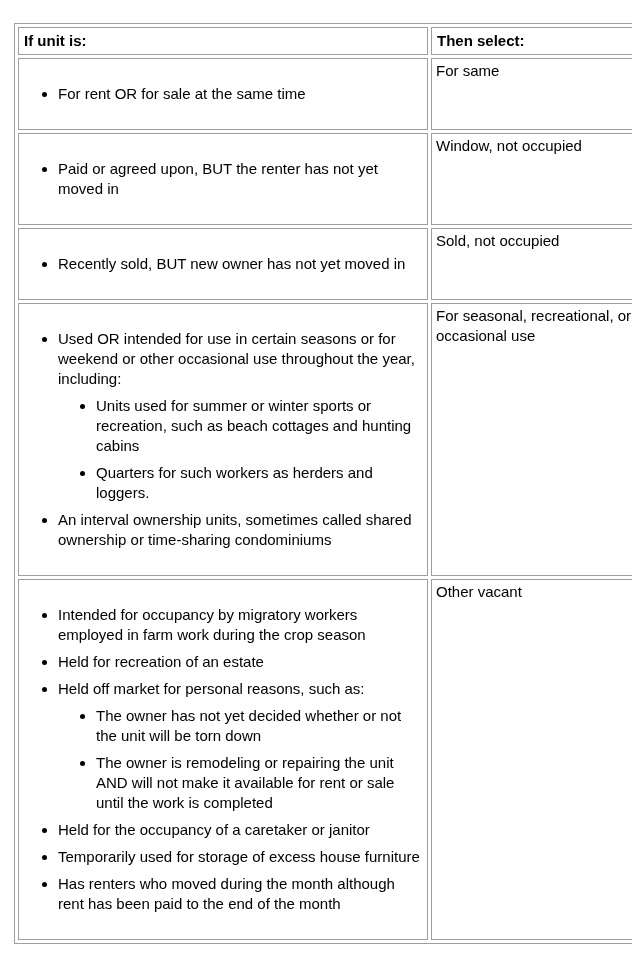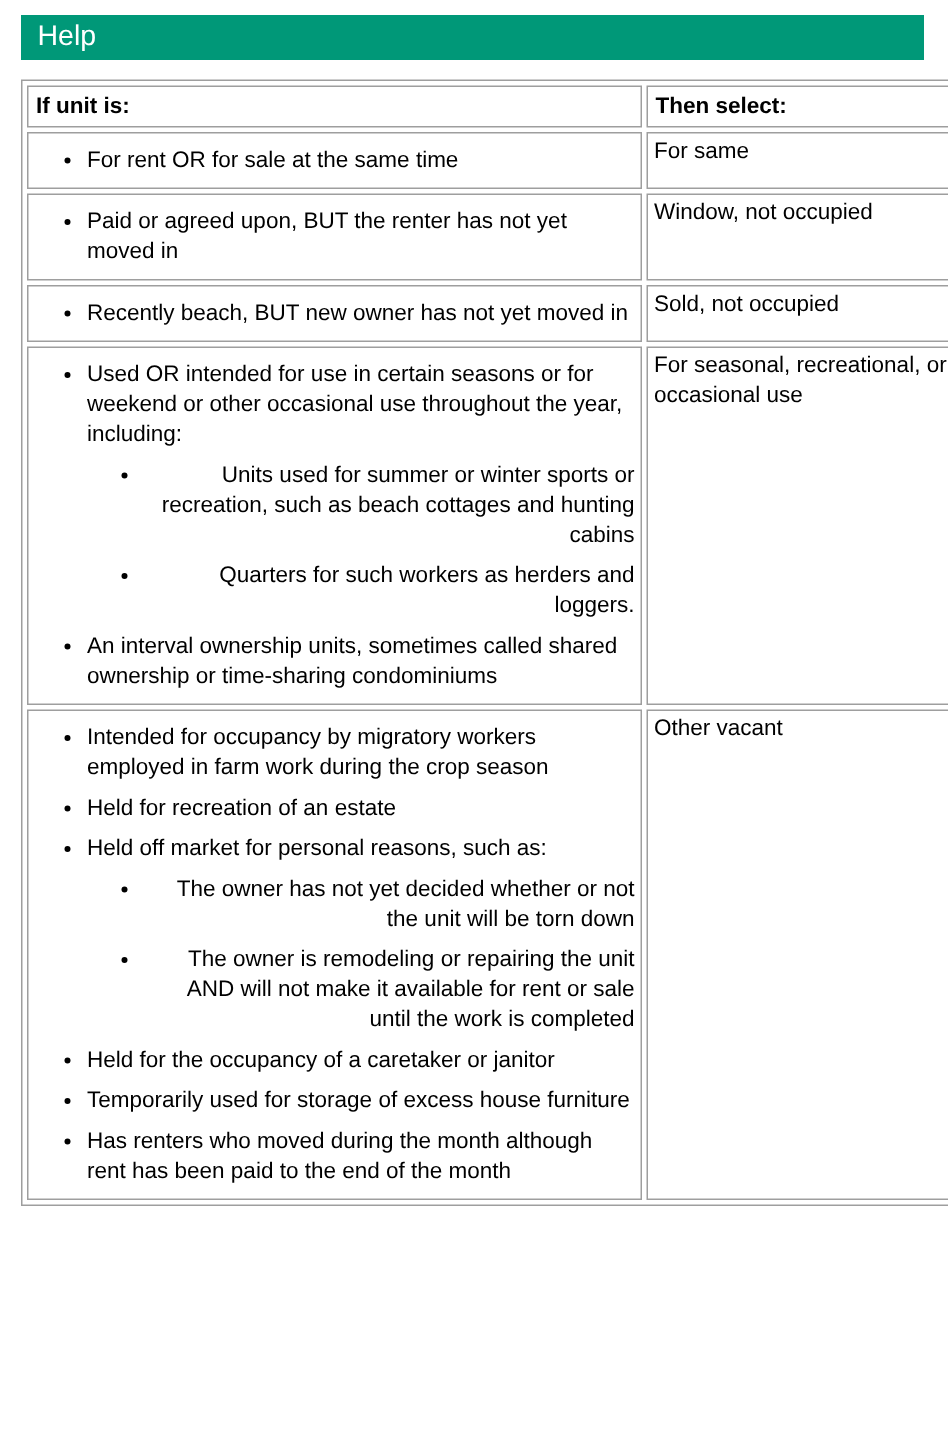--- a/index.html
+++ b/index.html
@@ -38,35 +38,34 @@
     vertical-align: top;
     text-align: left;
   }
   th {
     font-weight: bold;
     padding: 3px 5px;
   }
   th.col-if { width: 410px; }
   td.if-cell {
     width: 410px;
-    padding: 1px 4px;
+    padding: 18px 4px;
   }
   td.select-cell {
     padding: 2px 4px;
   }
   .if-cell ul {
     margin: 7px 0;
     padding-left: 35px;
     list-style-type: disc;
   }
   .if-cell ul ul {
     margin: 7px 0;
     padding-left: 38px;
     list-style-type: disc;
-    text-align: right;
   }
   .if-cell li {
     margin: 7px 0;
   }
   .footer {
     width: 603px;
     text-align: right;
     margin-top: 14px;
     font-size: 15px;
   }
@@ -74,23 +73,20 @@
     color: var(--link-color, #800080);
     text-decoration: underline;
     cursor: pointer;
   }
 </style>
 </head>
 <body>
 
 <div class="page">
 
-  <div class="title-bar">
-    <span>Help</span>
-  </div>
 
   <table class="help-table">
     <thead>
       <tr>
         <th class="col-if">If unit is:</th>
         <th class="col-then">Then select:</th>
       </tr>
     </thead>
     <tbody>
         <tr>
@@ -105,21 +101,21 @@
           <td class="if-cell">
             <ul>
               <li>Paid or agreed upon, BUT the renter has not yet moved in</li>
             </ul>
           </td>
           <td class="select-cell">Window, not occupied</td>
         </tr>
         <tr>
           <td class="if-cell">
             <ul>
-              <li>Recently beach, BUT new owner has not yet moved in</li>
+              <li>Recently sold, BUT new owner has not yet moved in</li>
             </ul>
           </td>
           <td class="select-cell">Sold, not occupied</td>
         </tr>
         <tr>
           <td class="if-cell">
             <ul>
               <li>Used OR intended for use in certain seasons or for weekend or other occasional use throughout the year, including:<ul>
                   <li>Units used for summer or winter sports or recreation, such as beach cottages and hunting cabins</li>
                   <li>Quarters for such workers as herders and loggers.</li>

